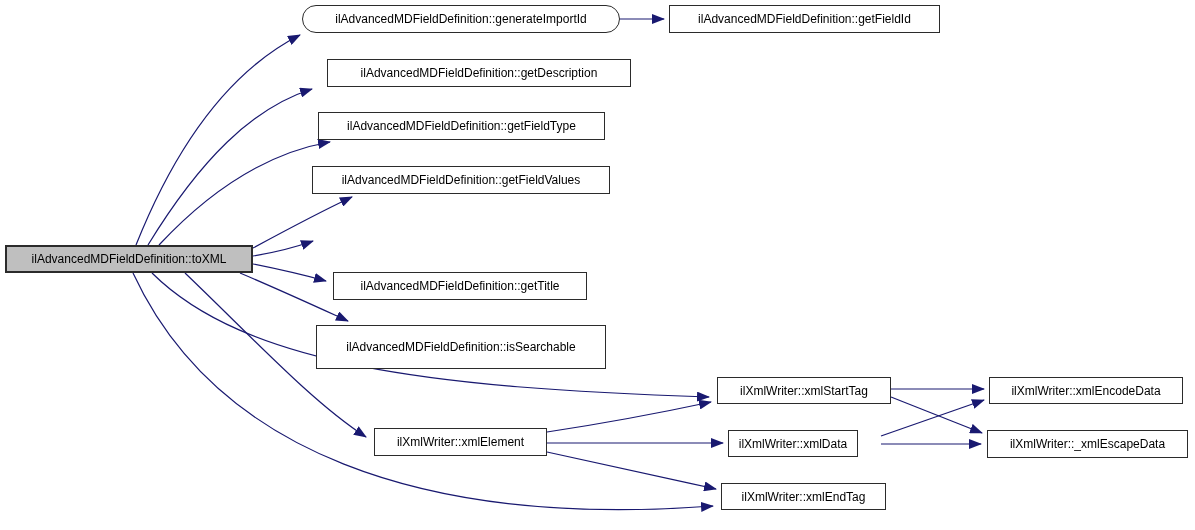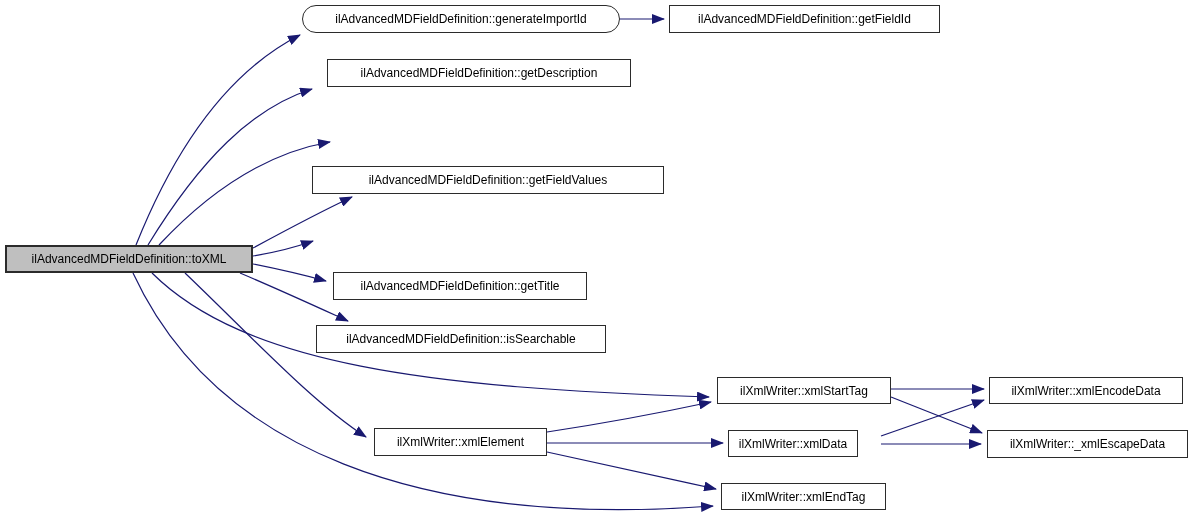--- a/index.html
+++ b/index.html
@@ -81,27 +81,28 @@
   </svg>
 
   <div class="node highlight" style="left:5px; top:245px; width:248px; height:28px;">ilAdvancedMDFieldDefinition::toXML</div>
 
   <div class="node" style="left:302px; top:5px; width:318px; height:28px;border-radius:14px;">ilAdvancedMDFieldDefinition::generateImportId</div>
 
   <div class="node" style="left:669px; top:5px; width:271px; height:28px;">ilAdvancedMDFieldDefinition::getFieldId</div>
 
   <div class="node" style="left:327px; top:59px; width:304px; height:28px;">ilAdvancedMDFieldDefinition::getDescription</div>
 
+  <div class="node" style="left:318px; top:112px; width:287px; height:28px;">ilAdvancedMDFieldDefinition::getFieldType</div>
 
-  <div class="node" style="left:312px; top:166px; width:352px; height:28px;">ilAdvancedMDFieldDefinition::getFieldValues</div>
+  <div class="node" style="left:312px; top:166px; width:298px; height:28px;">ilAdvancedMDFieldDefinition::getFieldValues</div>
 
 
   <div class="node" style="left:333px; top:272px; width:254px; height:28px;">ilAdvancedMDFieldDefinition::getTitle</div>
 
-  <div class="node" style="left:316px; top:325px; width:290px; height:28px;">ilAdvancedMDFieldDefinition::isSearchable</div>
+  <div class="node" style="left:316px; top:325px; width:290px; height:44px;">ilAdvancedMDFieldDefinition::isSearchable</div>
 
   <div class="node" style="left:717px; top:377px; width:174px; height:27px;">ilXmlWriter::xmlStartTag</div>
 
   <div class="node" style="left:374px; top:428px; width:173px; height:28px;">ilXmlWriter::xmlElement</div>
 
   <div class="node" style="left:728px; top:430px; width:130px; height:27px;">ilXmlWriter::xmlData</div>
 
   <div class="node" style="left:721px; top:483px; width:165px; height:27px;">ilXmlWriter::xmlEndTag</div>
 
   <div class="node" style="left:989px; top:377px; width:194px; height:27px;">ilXmlWriter::xmlEncodeData</div>

